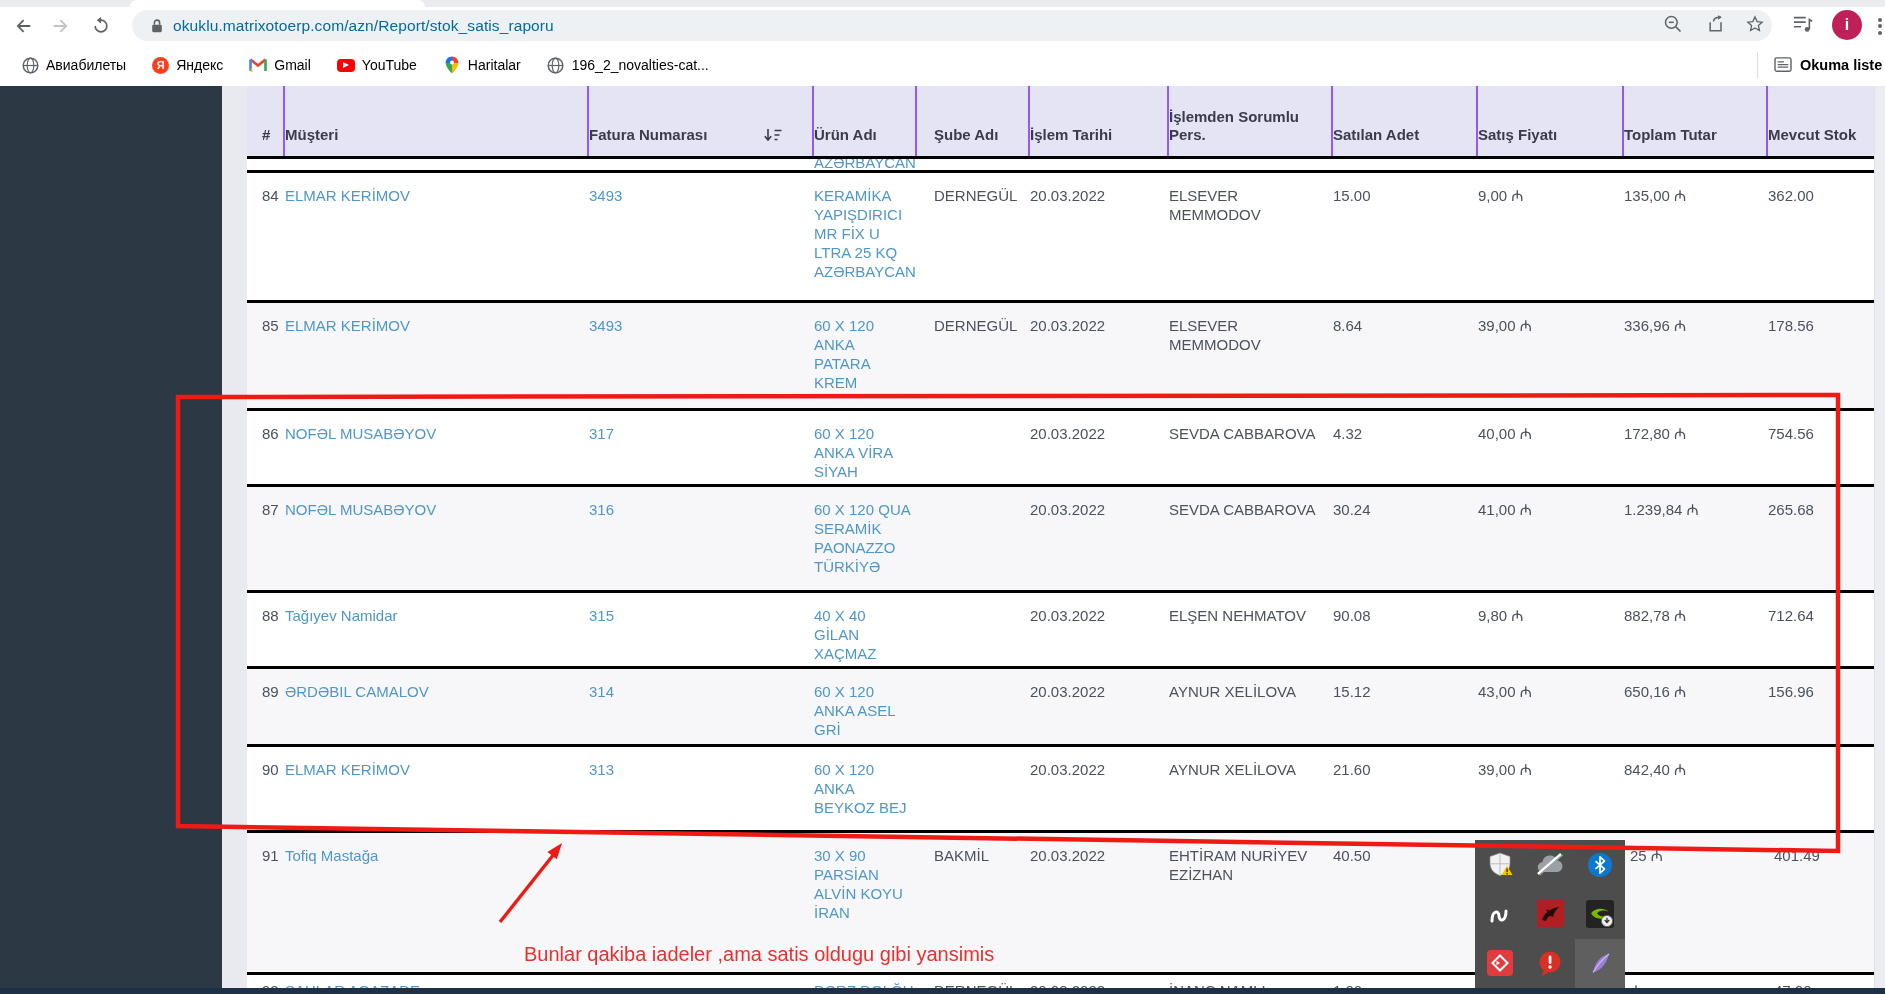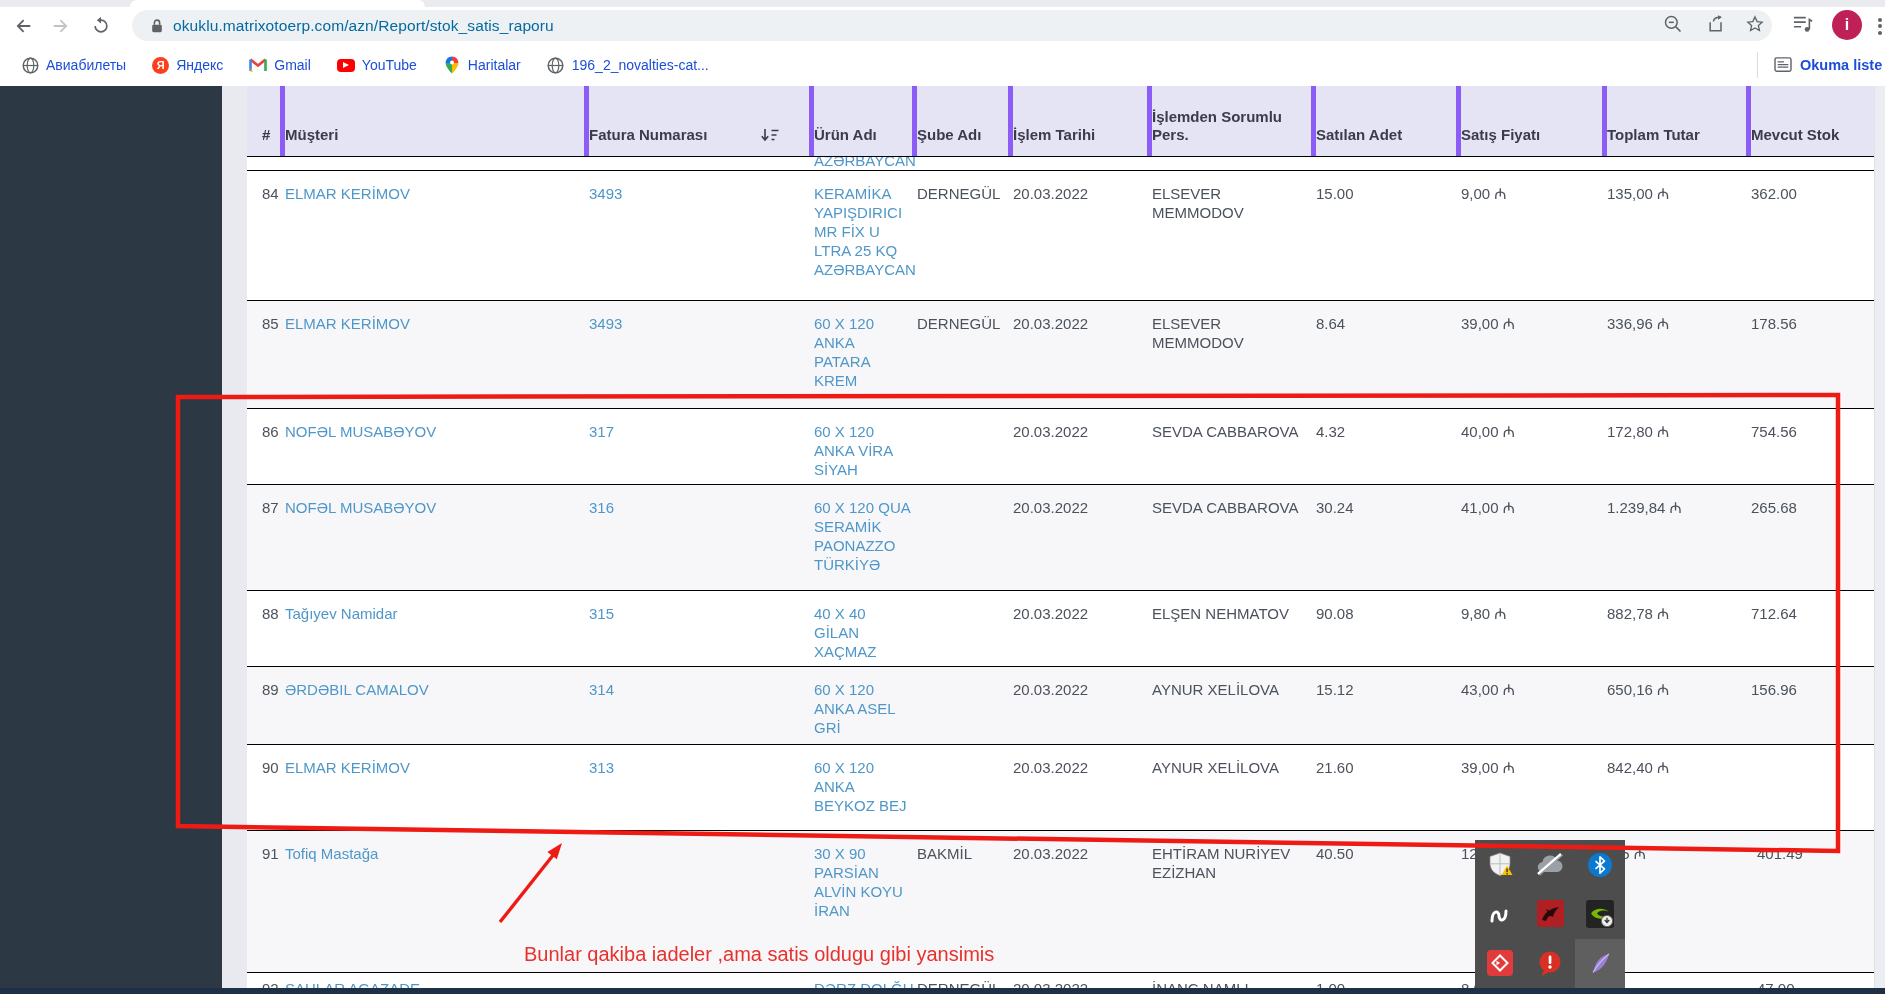--- a/index.html
+++ b/index.html
@@ -17,54 +17,54 @@
   .urlicon{position:absolute;top:4px;width:26px;height:26px;display:flex;align-items:center;justify-content:center;}
   .avatar{position:absolute;left:1832px;top:3px;width:30px;height:30px;border-radius:50%;background:#bf2058;color:#fff;
           display:flex;align-items:center;justify-content:center;font-size:16px;font-weight:bold;}
   .menu-dots{position:absolute;left:1876px;top:8px;width:9px;height:22px;overflow:hidden;}
   .menu-dots i{display:block;width:4px;height:4px;border-radius:50%;background:#5f6368;margin:2.5px 0 0 2px;}
 
   .bookmarks{position:absolute;left:0;top:44px;width:1885px;height:42px;background:#fff;display:flex;align-items:center;}
   .bookmark{display:flex;align-items:center;padding:0 13px;height:30px;border-radius:15px;}
   .bookmark:first-child{margin-left:8px;}
   .fav{width:18px;height:18px;display:flex;align-items:center;justify-content:center;}
-  .bm-label{margin-left:7px;font-size:14px;color:#1d4ed8;white-space:nowrap;}
+  .bm-label{margin-left:7px;font-size:14px;color:#000000;white-space:nowrap;}
   .fav.yandex{background:#fc3f1d;color:#fff;border-radius:50%;font-size:11px;font-weight:bold;width:17px;height:17px;}
   .fav.youtube{background:#f00;border-radius:4px;width:18px;height:13px;position:relative;}
   .fav.youtube::after{content:"";position:absolute;left:6.5px;top:3.5px;border-left:6px solid #fff;border-top:3px solid transparent;border-bottom:3px solid transparent;}
   .bm-sep{position:absolute;left:1757px;top:8px;width:1px;height:26px;background:#dadce0;}
   .reading{position:absolute;left:1774px;top:0;height:42px;display:flex;align-items:center;width:111px;overflow:hidden;font-weight:bold;}
   .reading .bm-label{margin-left:8px;font-size:14.5px;}
 
   
   .app{position:absolute;left:0;top:86px;width:1885px;height:908px;background:#fff;}
   .sidebar{position:absolute;left:0;top:0;width:222px;height:908px;background:#2d3845;}
   .gutter{position:absolute;left:222px;top:0;width:25px;height:908px;background:#e9eaef;}
   .scrolltrack{position:absolute;left:1874px;top:0;width:11px;height:908px;background:#ebedf2;border-left:1px solid #dfe1e6;}
   .tablewrap{position:absolute;left:247px;top:0;width:1627px;height:908px;background:#fff;overflow:hidden;}
 
   .thead{height:70px;background:#e4e4f4;display:flex;}
-  .hcell{box-sizing:border-box;border-right:5px solid #8b5cf6;display:flex;align-items:flex-end;
+  .hcell{box-sizing:border-box;border-right:2px solid #8b5cf6;display:flex;align-items:flex-end;
          padding:0 18px 12px 0;font-size:15px;font-weight:bold;color:#3b3b49;line-height:18px;}
   .hcell:last-child{border-right:none;}
   .hcell .sort{margin-left:auto;margin-right:10px;flex:none;}
 
   .c0{width:38px;box-sizing:border-box;padding-left:15px;flex:none;}
   .c1{width:304px;box-sizing:border-box;flex:none;}
   .c2{width:225px;box-sizing:border-box;flex:none;}
   .c3{width:103px;box-sizing:border-box;flex:none;}
-  .c4{width:96px;box-sizing:border-box;flex:none;}
+  .c4{width:96px;box-sizing:border-box;flex:none;margin-left:17px;}
   .c5{width:139px;box-sizing:border-box;flex:none;}
   .c6{width:164px;box-sizing:border-box;flex:none;}
   .c7{width:145px;box-sizing:border-box;flex:none;}
   .c8{width:146px;box-sizing:border-box;flex:none;}
   .c9{width:144px;box-sizing:border-box;flex:none;}
   .c10{width:126px;box-sizing:border-box;flex:none;}
 
-  .trow{display:flex;border-top:1px solid #000000;box-sizing:border-box;overflow:hidden;}
+  .trow{display:flex;border-top:3px solid #000000;box-sizing:border-box;overflow:hidden;}
   .trow.odd{background:#f7f7f9;}
   .tcell{padding-top:13px;font-size:15px;color:#4b525c;line-height:19px;}
   .trow.last .tcell{padding-top:6px;}
   .pre{white-space:pre-line;}
   .link{color:#4f97c8;}
   .link.u{text-decoration:underline;}
   .tcell.frag{margin-left:6px;}
   .partial{height:14px;overflow:hidden;display:flex;}
   .partial .tcell{padding-top:0;margin-top:-6px;}
 

